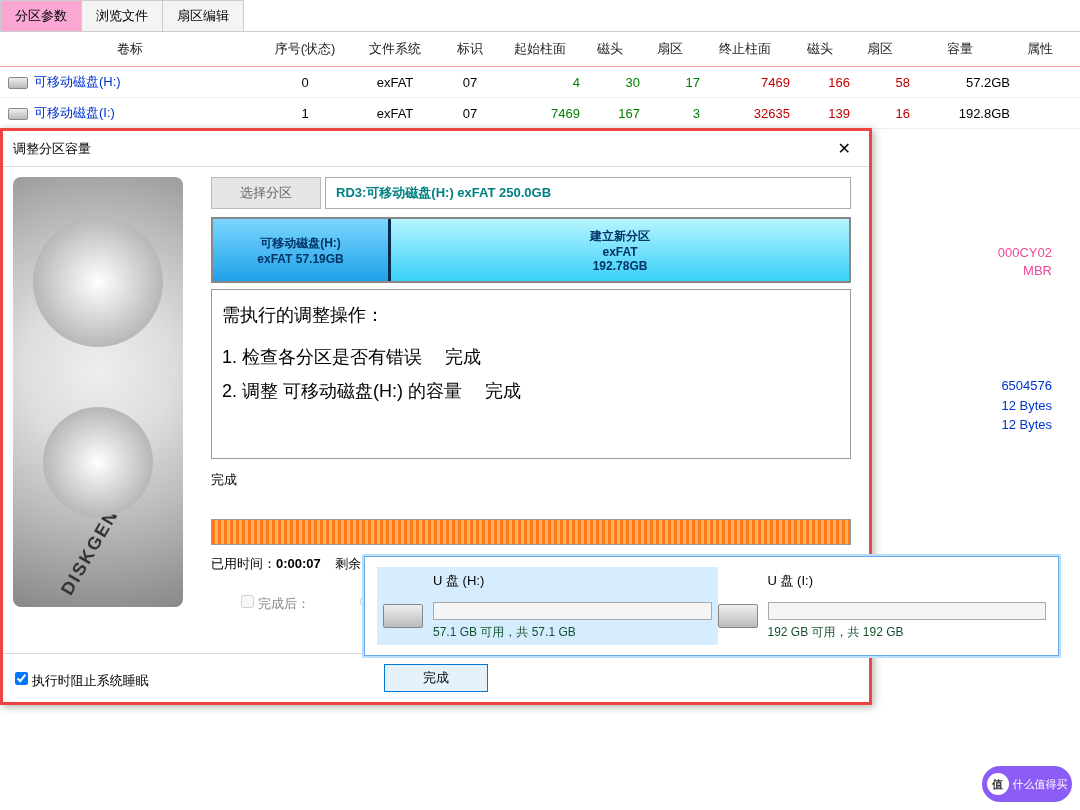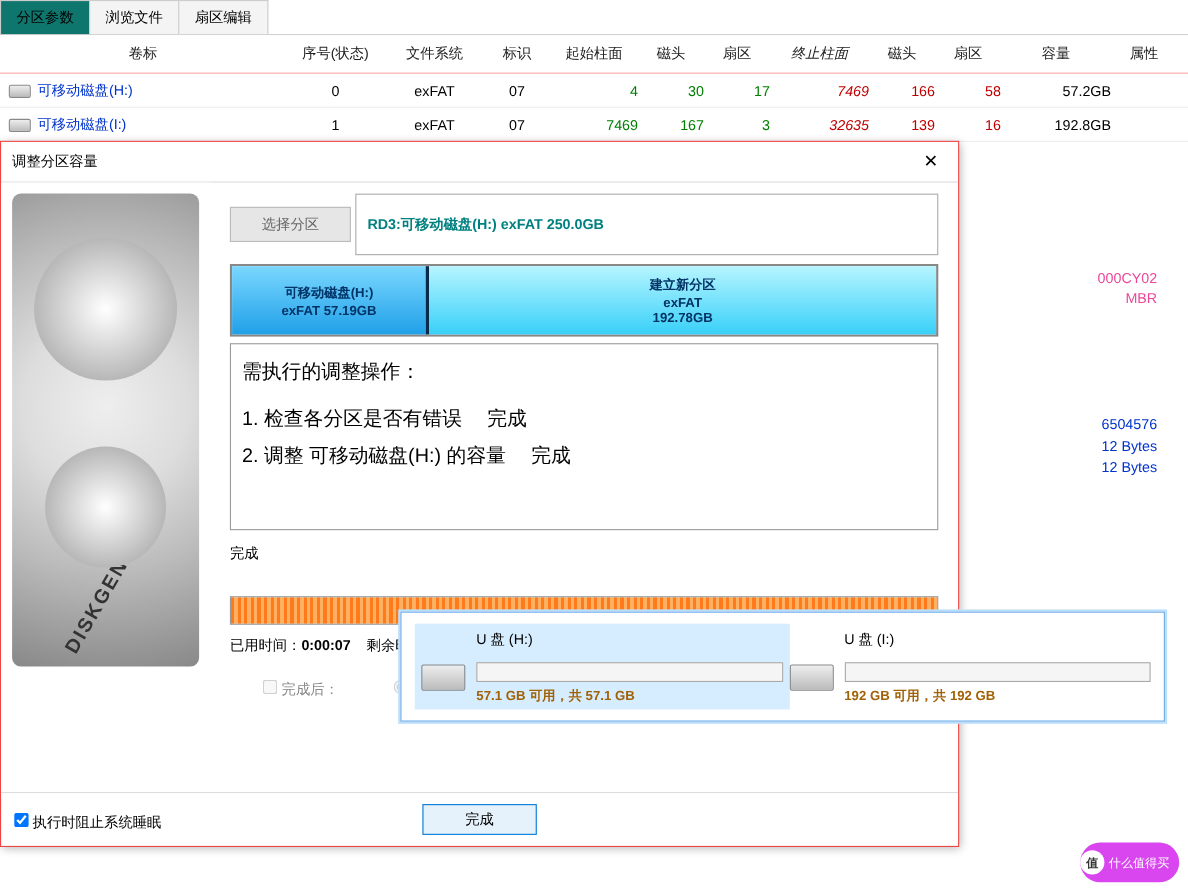--- a/index.html
+++ b/index.html
@@ -1,73 +1,73 @@
 <!DOCTYPE html>
 <html><head>
 <meta charset="utf-8">
 <style>
 *{box-sizing:border-box;margin:0;padding:0;font-family:"Microsoft YaHei","微软雅黑",sans-serif;}
 body{width:1080px;height:810px;background:#fff;overflow:hidden;position:relative;font-size:13px;color:#000;}
 .tabs{display:flex;border-bottom:1px solid #ccc;background:#fff;}
 .tab{padding:6px 14px;border:1px solid #ccc;border-bottom:none;background:#f4f4f4;cursor:pointer;margin-right:-1px;}
-.tab.active{background:#0f766e;}
+.tab.active{background:#f9a8d4;}
 .grid-head{display:flex;border-bottom:1px solid #fca5a5;background:#fff;}
 .grid-head>div{padding:8px 4px;text-align:center;color:#222;}
 .grid-row{display:flex;border-bottom:1px solid #eee;align-items:center;}
 .bluecell{color:#0033cc;}
 .greennum{color:#008000;text-align:right;}
 .rednum{color:#c00000;text-align:right;}
 .c0{width:260px;text-align:left;padding-left:8px;}
 .c1{width:90px;text-align:center;}
 .c2{width:90px;text-align:center;}
 .c3{width:60px;text-align:center;}
 .c4{width:80px;}
 .c5{width:60px;}
 .c6{width:60px;}
-.c7{width:90px;font-style:italic;}
+.c7{width:90px;}
 .c8{width:60px;}
 .c9{width:60px;}
 .c10{width:100px;text-align:right;}
 .c11{width:60px;text-align:center;}
-.dlg{position:absolute;left:0;top:128px;width:872px;height:642px;background:#fff;border:1px solid #ef4444;box-shadow:2px 2px 8px rgba(0,0,0,0.3);z-index:5;}
+.dlg{position:absolute;left:0;top:128px;width:872px;height:577px;background:#fff;border:3px solid #ef4444;box-shadow:2px 2px 8px rgba(0,0,0,0.3);z-index:5;}
 .dlg-title{display:flex;justify-content:space-between;align-items:center;padding:6px 10px;border-bottom:1px solid #ddd;}
 .dlg-body{display:flex;height:calc(100% - 80px);}
 .dlg-left{width:190px;background:#fff;display:flex;align-items:flex-start;justify-content:center;padding-top:10px;}
 .disk-img{width:170px;height:430px;background:radial-gradient(circle at 50% 45%, #eee 0%, #ddd 30%, #bbb 60%, #888 100%);border-radius:8px;position:relative;overflow:hidden;}
 .disk-img::before{content:"";position:absolute;left:20px;top:40px;width:130px;height:130px;border-radius:50%;background:radial-gradient(circle,#fff 0%,#ccc 50%,#999 100%);}
 .disk-img::after{content:"";position:absolute;left:30px;top:230px;width:110px;height:110px;border-radius:50%;background:radial-gradient(circle,#fff 0%,#ccc 50%,#999 100%);}
 .dg-label{position:absolute;left:20px;bottom:60px;color:#333;font-size:18px;font-weight:bold;transform:rotate(-60deg);letter-spacing:2px;}
 .dlg-right{flex:1;padding:10px 18px;}
 .selrow{display:flex;align-items:center;margin-bottom:8px;}
 .selbtn{background:#e6e6e6;border:1px solid #bbb;padding:6px 28px;color:#666;font-family:Liberation Serif, serif;}
-.selpath{flex:1;border:1px solid #aaa;padding:18px 10px;margin-left:4px;color:#008080;font-weight:bold;}
+.selpath{flex:1;border:1px solid #aaa;padding:6px 10px;margin-left:4px;color:#008080;font-weight:bold;}
 .partbar{display:flex;height:66px;border:2px solid #888;margin-bottom:6px;}
 .part{display:flex;flex-direction:column;align-items:center;justify-content:center;font-size:12px;font-weight:bold;color:#003366;}
 .partA{width:28%;background:linear-gradient(#7ad7ff,#20a0e8);border-right:3px solid #0a2a4a;}
 .partB{flex:1;background:linear-gradient(#b6f5ff,#38d0f8);}
 .opsbox{border:1px solid #999;padding:8px 10px;height:170px;font-size:18px;line-height:1.9;}
 .status{margin-top:12px;font-size:13px;}
 .progress{height:26px;border:1px solid #999;margin-top:30px;background:repeating-linear-gradient(90deg,#ff7a1a 0 3px,#ffb060 3px 6px);}
 .timer{margin-top:10px;font-size:13px;}
 .radios{margin-top:22px;display:flex;align-items:center;gap:50px;color:#888;padding-left:30px;}
 .radios input{margin-right:4px;}
 .bottombar{display:flex;align-items:center;justify-content:center;gap:20px;padding:10px;border-top:1px solid #ddd;position:absolute;bottom:0;left:0;right:0;}
 .btn{border:1px solid #0078d7;background:#e6f2fb;padding:4px 38px;font-size:13px;}
 .leftchk{position:absolute;left:12px;bottom:12px;font-size:13px;}
 .tooltip{position:absolute;left:364px;top:556px;width:695px;height:100px;background:#fff;border:1px solid #6aa9e8;box-shadow:0 0 0 2px #bcdffb;z-index:20;display:flex;padding:10px 12px;}
 .drive{flex:1;display:flex;align-items:center;gap:10px;}
 .drive.active{background:#d6ecff;padding:6px;}
 .drv-icon{width:40px;height:24px;background:linear-gradient(#eee,#bbb);border:1px solid #888;border-radius:2px;margin-top:20px;}
 .drv-info{flex:1;}
 .drv-title{font-size:13px;margin-bottom:12px;}
 .drv-bar{height:18px;border:1px solid #aaa;background:#f5f5f5;margin-bottom:4px;}
-.drv-sub{color:#a16207;font-size:12px;font-weight:bold;}
+.drv-sub{color:#14532d;font-size:12px;}
 .side-info{position:absolute;right:28px;top:244px;font-size:13px;color:#ec4899;line-height:1.4;text-align:right;z-index:1;}
 .side-info2{position:absolute;right:28px;top:376px;font-size:13px;color:#0033cc;line-height:1.5;text-align:right;z-index:1;}
-.watermark{position:absolute;right:8px;bottom:8px;width:90px;height:36px;background:#d946ef;border-radius:18px;color:#fff;display:flex;align-items:center;font-size:11px;z-index:30;}
+.watermark{position:absolute;right:8px;bottom:8px;width:90px;height:36px;background:#8b5cf6;border-radius:18px;color:#fff;display:flex;align-items:center;justify-content:center;font-size:11px;z-index:30;}
 .watermark::before{content:"值";display:inline-flex;width:22px;height:22px;background:#fff;color:#333;border-radius:50%;align-items:center;justify-content:center;margin-right:4px;font-weight:bold;}
 .drive-ico{display:inline-block;width:20px;height:12px;background:linear-gradient(#eee,#bbb);border:1px solid #888;border-radius:2px;margin-right:6px;vertical-align:middle;}
 .close-x{padding:2px 8px;font-size:16px;cursor:pointer;}
 </style>
 </head>
 <body>
 
 <div class="tabs">
   <div class="tab active">分区参数</div>
   <div class="tab">浏览文件</div>

